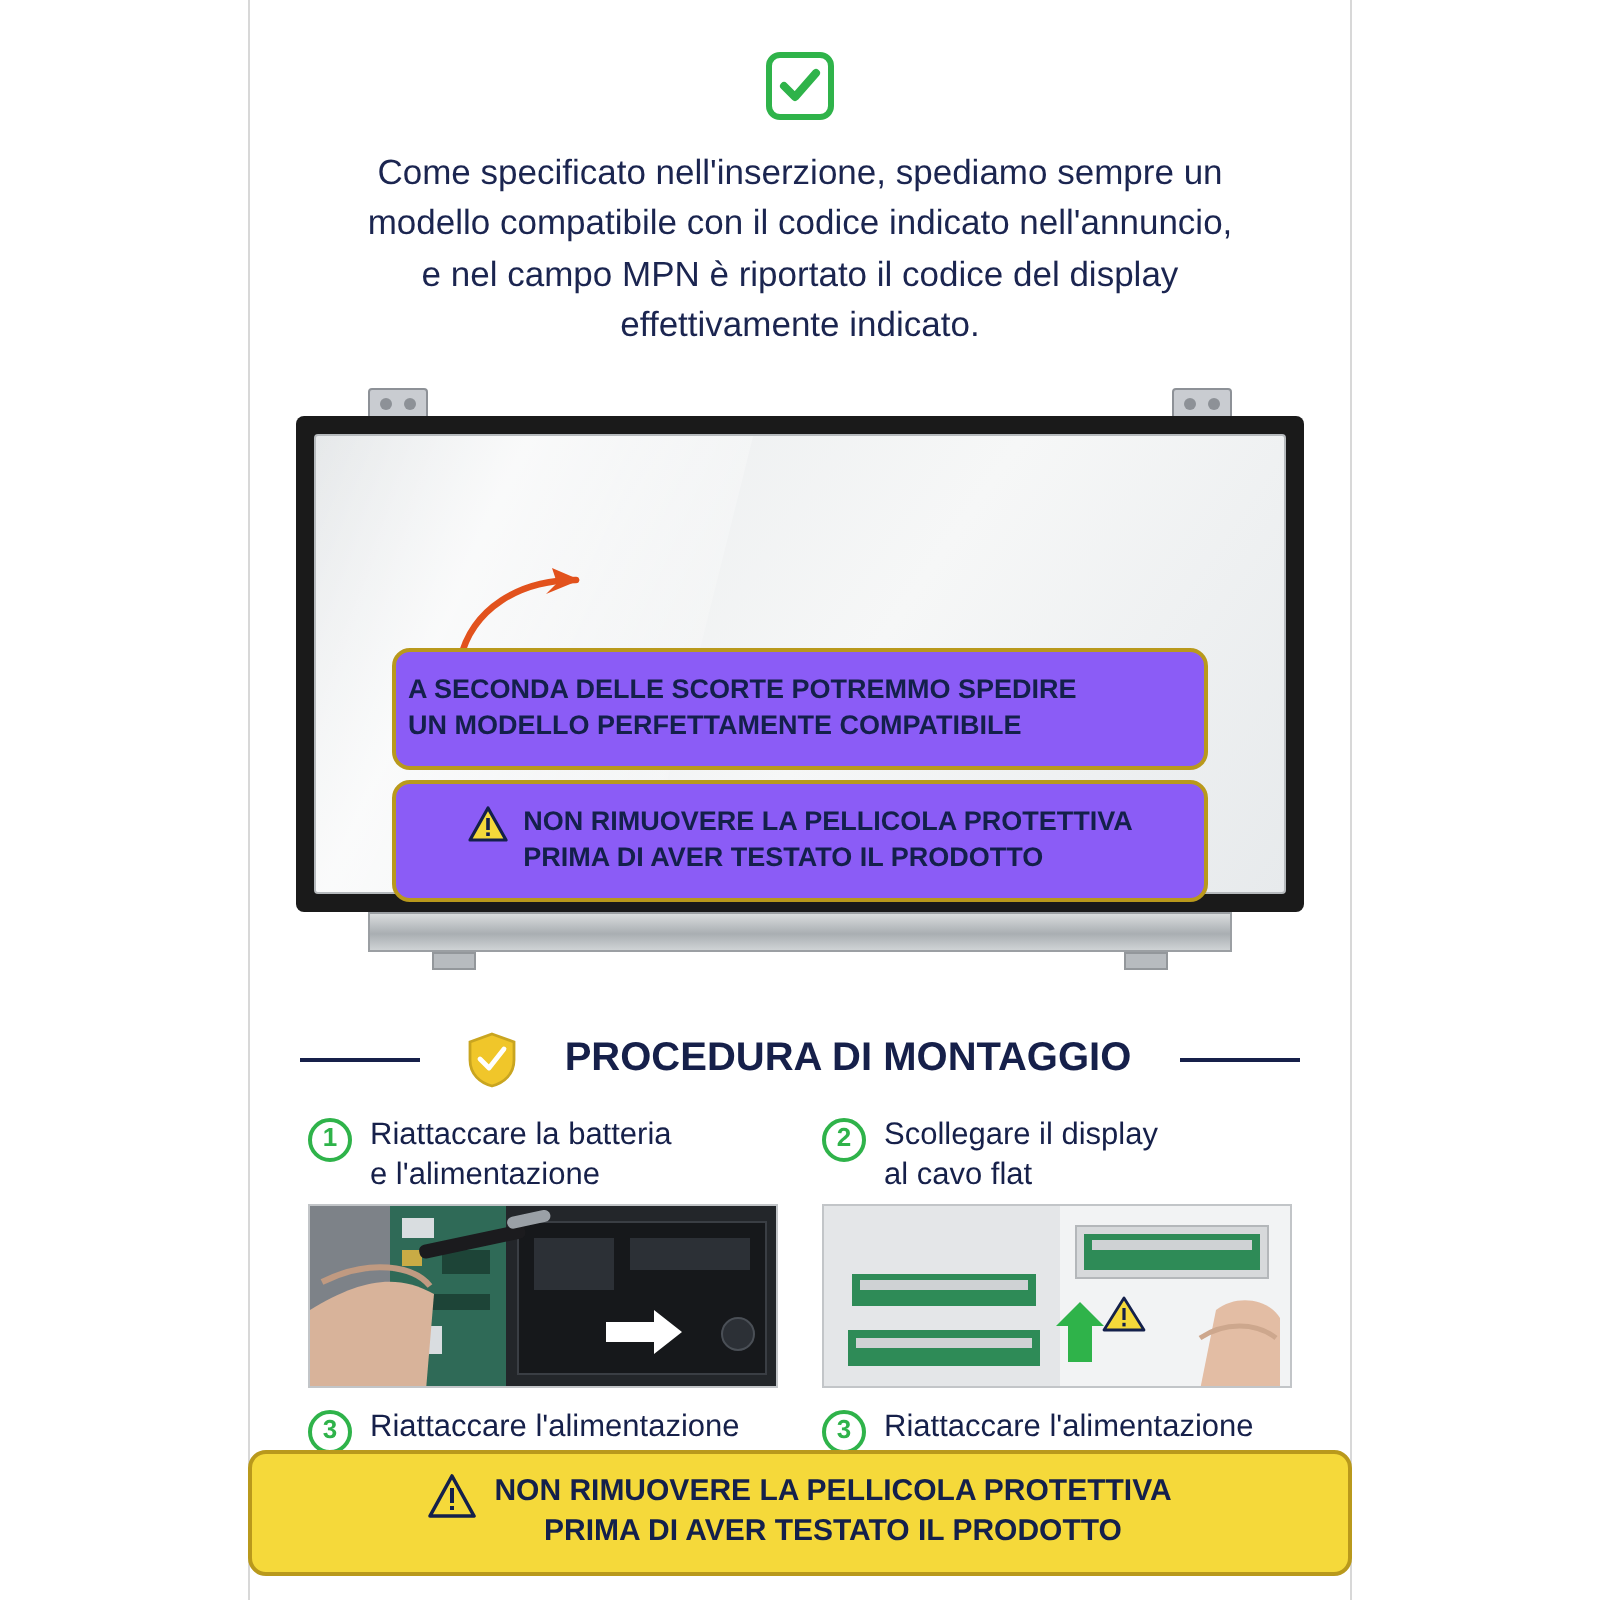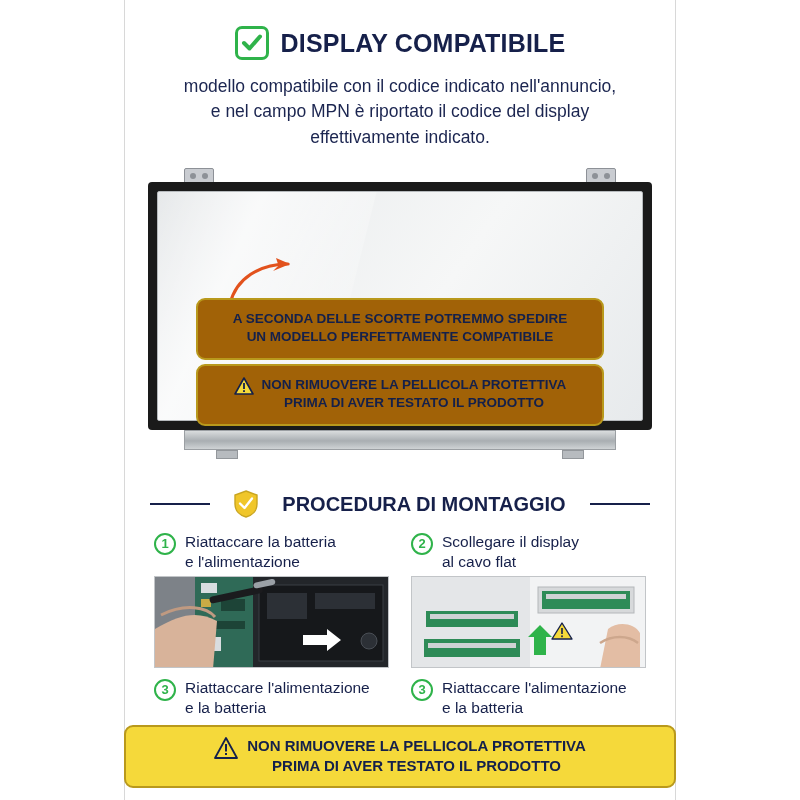--- a/index.html
+++ b/index.html
@@ -164,24 +164,23 @@
     left: 78px;
     top: 88px;
     width: 70px;
     height: 50px;
   }
 
   .callout {
     position: absolute;
     left: 48px;
     right: 48px;
-    background: #a16207;
+    background: #8b5cf6;
     border: 2px solid #b9991c;
     border-radius: 9px;
-    text-align: center;
     font-size: 13.5px;
     font-weight: bold;
     color: #14204b;
     line-height: 1.35;
     padding: 10px 6px 11px 6px;
     box-sizing: border-box;
   }
   .callout-1 { top: 130px; }
   .callout-2 { top: 196px; }
   .callout-2 .cal-row {
@@ -296,24 +295,24 @@
 
   <div class="side-rule left"></div>
   <div class="side-rule right"></div>
 
   <div class="header">
     <span class="check-box-icon">
       <svg width="22" height="22" viewBox="0 0 22 22">
         <path d="M3 11 L8.5 16.5 L19 4.5" fill="none" stroke="#2fb34a" stroke-width="4" stroke-linecap="round" stroke-linejoin="round"></path>
       </svg>
     </span>
-    <span class="header-title">DISPLAY COMPATIBILE</span>
   </div>
 
   <div class="intro">
+    <div>Come specificato nell'inserzione, spediamo sempre un</div>
     <div>modello compatibile con il codice indicato nell'annuncio,</div>
     <div>e nel campo MPN è riportato il codice del display</div>
     <div>effettivamente indicato.</div>
   </div>
 
   <div class="display-wrap">
     <div class="bracket left"></div>
     <div class="bracket right"></div>
 
     <div class="panel-outer">

